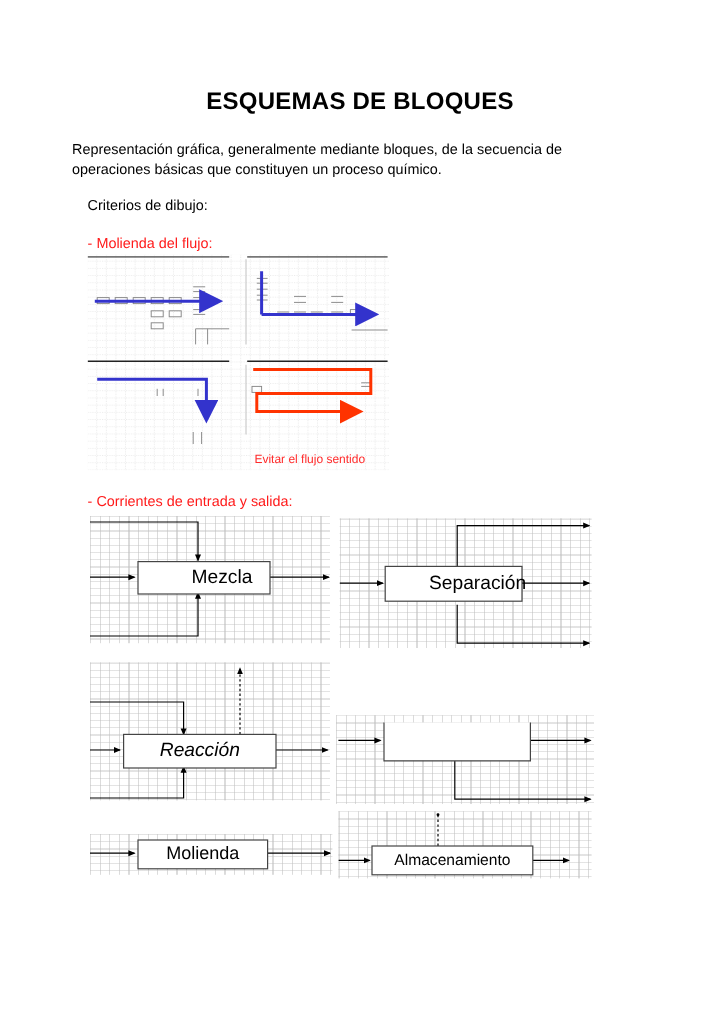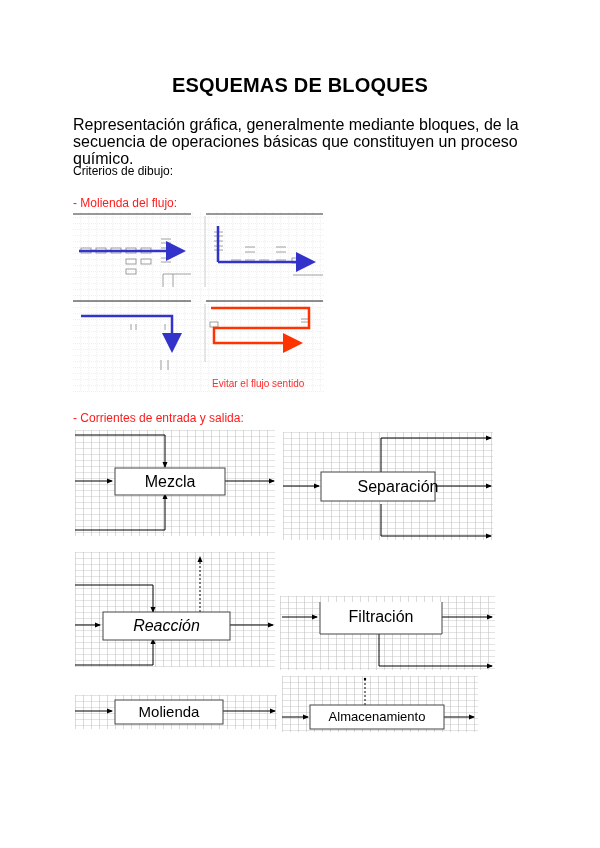--- a/index.html
+++ b/index.html
@@ -1,18 +1,18 @@
 <!DOCTYPE html>
 <html><head>
 <meta charset="utf-8">
 <style>
   html,body{margin:0;padding:0;background:#fff;}
   body{width:600px;height:848px;position:relative;overflow:hidden;font-family:"Liberation Sans",sans-serif;color:#000;}
   .title{position:absolute;left:0;width:600px;top:74px;text-align:center;font-size:20px;font-weight:bold;letter-spacing:0.2px;}
-  .para{position:absolute;left:73px;top:116px;width:460px;font-size:16px;line-height:17px;}
+  .para{position:absolute;left:60px;top:116px;width:460px;font-size:12px;line-height:17px;}
   .h2{position:absolute;left:73px;top:164px;font-size:12px;font-weight:normal;}
   .red{position:absolute;left:73px;font-size:12px;color:#ff1a1a;}
   .fig{position:absolute;}
   .grid{background-color:#fff;
     background-image:
       repeating-linear-gradient(to right, rgba(190,190,190,0.55) 0 1px, transparent 1px 8px),
       repeating-linear-gradient(to bottom, rgba(200,200,200,0.5) 0 1px, transparent 1px 6px);
   }
 </style>
 </head>
@@ -100,21 +100,21 @@
         <marker id="ak" markerWidth="6" markerHeight="6" refX="5" refY="3" orient="auto">
           <path d="M0,0.5 L6,3 L0,5.5 z" fill="#000"></path>
         </marker>
       </defs>
     <polyline points="0,5 90,5 90,37" fill="none" stroke="#000" stroke-width="1" marker-end="url(#ak)"></polyline>
     <polyline points="0,100 90,100 90,64" fill="none" stroke="#000" stroke-width="1" marker-end="url(#ak)"></polyline>
     <line x1="0" y1="51" x2="37" y2="51" stroke="#000" stroke-width="1" marker-end="url(#ak)"></line>
     <line x1="150" y1="51" x2="199" y2="51" stroke="#000" stroke-width="1" marker-end="url(#ak)"></line>
     <rect x="40" y="38" width="110" height="27" fill="#fff" stroke="#444" stroke-width="1"></rect>
   </svg>
-  <div style="position:absolute;left:40px;top:38px;width:110px;height:27px;line-height:27px;text-align:center;font-size:16px;">Mezcla</div>
+  <div style="position:absolute;left:55px;top:38px;width:110px;height:27px;line-height:27px;text-align:center;font-size:16px;">Mezcla</div>
 </div>
 
 <div class="fig grid" style="left:283px;top:432px;width:210px;height:108px;">
   <svg width="210" height="108" viewBox="0 0 210 108" style="position:absolute;left:0;top:0">
     <polyline points="98,42 98,6 208,6" fill="none" stroke="#000" stroke-width="1" marker-end="url(#ak)"></polyline>
     <polyline points="98,72 98,104 208,104" fill="none" stroke="#000" stroke-width="1" marker-end="url(#ak)"></polyline>
     <line x1="0" y1="54" x2="36" y2="54" stroke="#000" stroke-width="1" marker-end="url(#ak)"></line>
     <line x1="152" y1="54" x2="208" y2="54" stroke="#000" stroke-width="1" marker-end="url(#ak)"></line>
     <rect x="38" y="40" width="114" height="29" fill="#fff" stroke="#444" stroke-width="1"></rect>
   </svg>
@@ -133,33 +133,32 @@
   <div style="position:absolute;left:28px;top:60px;width:127px;height:28px;line-height:28px;text-align:center;font-size:16px;font-style:italic;">Reacción</div>
 </div>
 
 <div class="fig grid" style="left:280px;top:596px;width:215px;height:74px;">
   <svg width="215" height="74" viewBox="0 0 215 74" style="position:absolute;left:0;top:0">
     <line x1="2" y1="21" x2="37" y2="21" stroke="#000" stroke-width="1" marker-end="url(#ak)"></line>
     <line x1="162" y1="21" x2="212" y2="21" stroke="#000" stroke-width="1" marker-end="url(#ak)"></line>
     <polyline points="99,38 99,70 212,70" fill="none" stroke="#000" stroke-width="1" marker-end="url(#ak)"></polyline>
     <polyline points="40,6 40,38 162,38 162,6" fill="#fff" stroke="#444" stroke-width="1"></polyline>
   </svg>
-  <div style="position:absolute;left:40px;top:6px;width:122px;height:30px;line-height:30px;text-align:center;font-size:16px;">Filtración</div>
 </div>
 
 <div class="fig grid" style="left:75px;top:695px;width:202px;height:34px;">
   <svg width="202" height="34" viewBox="0 0 202 34" style="position:absolute;left:0;top:0">
     <line x1="0" y1="16" x2="37" y2="16" stroke="#000" stroke-width="1" marker-end="url(#ak)"></line>
     <line x1="148" y1="16" x2="200" y2="16" stroke="#000" stroke-width="1" marker-end="url(#ak)"></line>
     <rect x="40" y="5" width="108" height="24" fill="#fff" stroke="#444" stroke-width="1"></rect>
   </svg>
   <div style="position:absolute;left:40px;top:5px;width:108px;height:24px;line-height:24px;text-align:center;font-size:15px;">Molienda</div>
 </div>
 
-<div class="fig grid" style="left:282px;top:676px;width:196px;height:56px;">
+<div class="fig grid" style="left:282px;top:676px;width:196px;height:56px;padding-left:15px;">
   <svg width="196" height="56" viewBox="0 0 196 56" style="position:absolute;left:0;top:0">
     <line x1="0" y1="41" x2="26" y2="41" stroke="#000" stroke-width="1" marker-end="url(#ak)"></line>
     <line x1="162" y1="41" x2="192" y2="41" stroke="#000" stroke-width="1" marker-end="url(#ak)"></line>
     <line x1="83" y1="29" x2="83" y2="3" stroke="#000" stroke-width="1" stroke-dasharray="2 2"></line>
     <circle cx="83" cy="3" r="1.2" fill="#000"></circle>
     <rect x="28" y="29" width="134" height="24" fill="#fff" stroke="#444" stroke-width="1"></rect>
   </svg>
   <div style="position:absolute;left:28px;top:29px;width:134px;height:24px;line-height:24px;text-align:center;font-size:13px;">Almacenamiento</div>
 </div>
 

